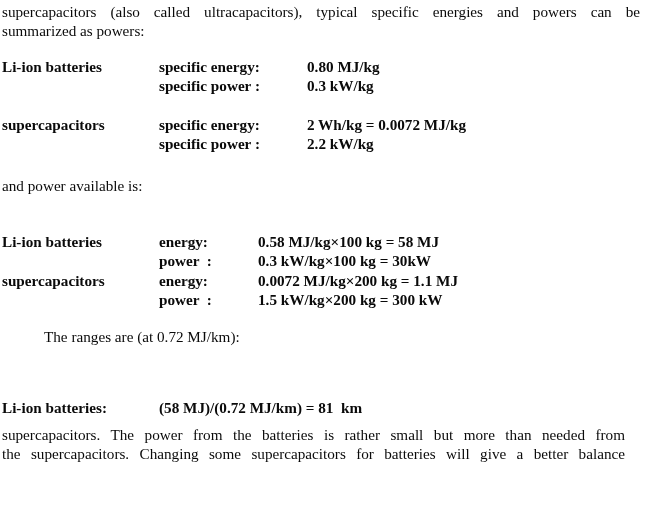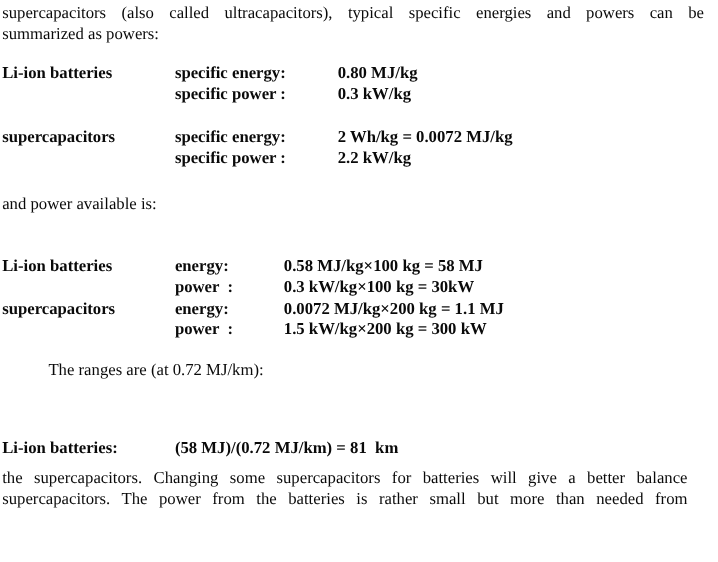--- a/index.html
+++ b/index.html
@@ -141,17 +141,17 @@
   <table class="tbl" style="left:2px; top:366px;margin-top:32px;">
     <tbody>
       <tr>
         <td class="c1">Li-ion batteries:</td>
         <td>(58 MJ)/(0.72 MJ/km) = 81  km</td>
       </tr>
     </tbody>
   </table>
 
   <div class="para" style="left:2px; top:425px; width:623px;">
+    <span class="jline">supercapacitors.  The power from the batteries is rather small but more than needed from</span>
     <span class="jline">the supercapacitors.  Changing some supercapacitors for batteries will give a better balance</span>
-    <span class="jline">supercapacitors.  The power from the batteries is rather small but more than needed from</span>
   </div>
 
 </div>
 
 </body></html>

